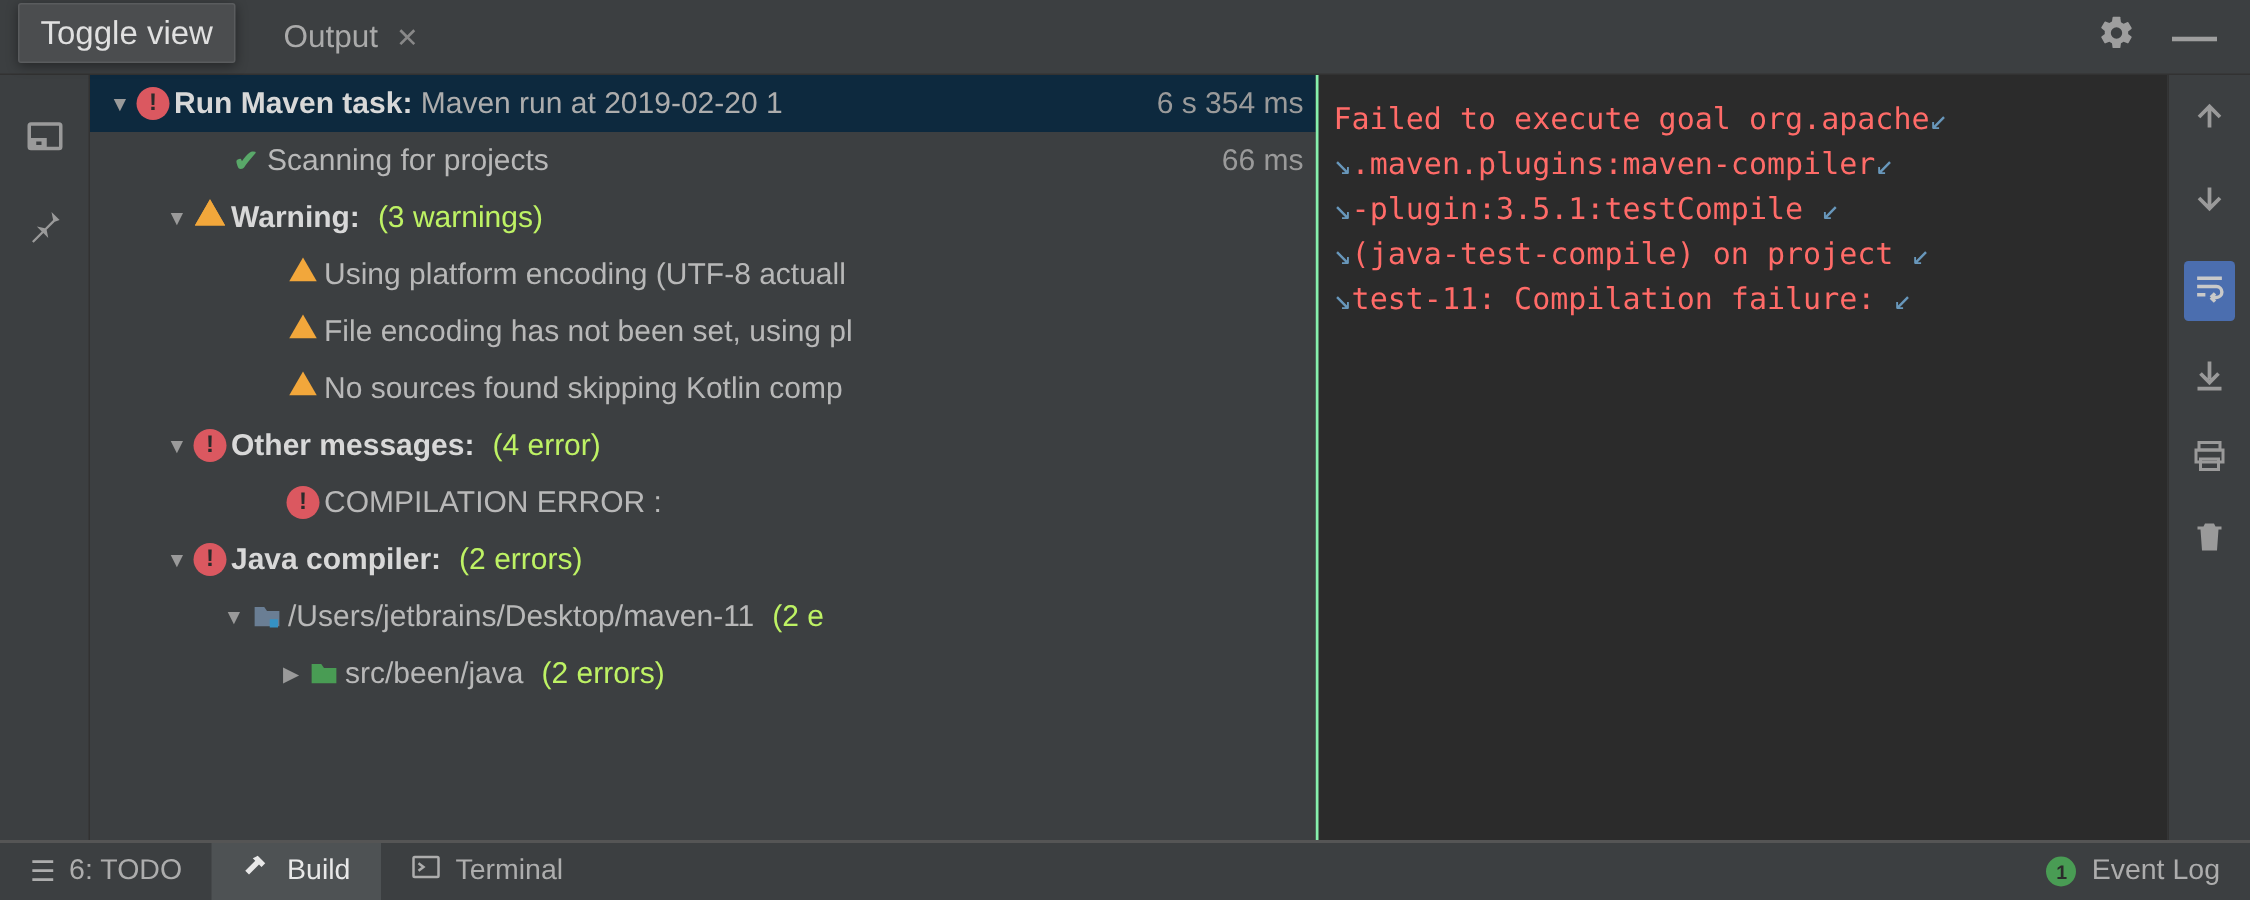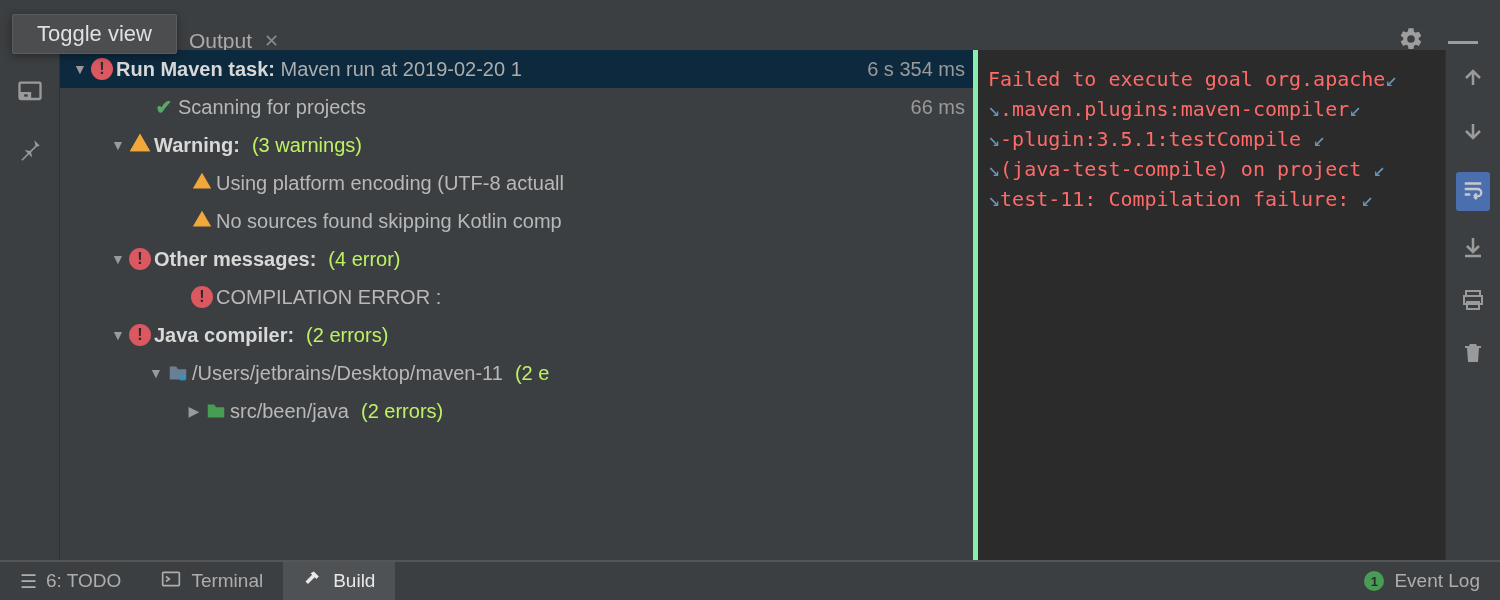--- a/index.html
+++ b/index.html
@@ -8,34 +8,34 @@
     font-family: -apple-system, "Segoe UI", sans-serif;
     font-size: 20px;
     color: #bbbbbb;
     overflow: hidden;
     width: 1500px;
     height: 600px;
     position: relative;
   }
   .tooltip {
     position: absolute;
-    top: 14px;
+    top: 2px;
     left: 12px;
     background: #4b4d4f;
     border: 1px solid #5a5c5e;
     color: #e0e0e0;
-    padding: 6px 24px;
+    padding: 6px 14px;
     font-size: 22px;
     border-radius: 2px;
     z-index: 100;
     box-shadow: 0 2px 8px rgba(0,0,0,.4);
   }
   .tab-bar {
     position: absolute;
-    top: 16px;
+    top: 0;
     left: 0;
     right: 0;
     height: 50px;
     background: #3c3f41;
     border-bottom: 1px solid #323232;
     display: flex;
     align-items: center;
   }
   .tab {
     display: flex;
@@ -115,23 +115,23 @@
   }
   .warn-triangle { color: #f2a73b; }
   .check { color: #59a869; font-size: 20px; font-weight: bold;}
   .row-text { color: #b8b8b8; }
   .row-text.bold { font-weight: 700; color: #d8d8d8; }
   .row-sub { color: #adadad; font-weight: 400; }
   .row-dim { color: #bef264; margin-left: 12px; }
   .row-time { margin-left: auto; color: #9a9a9a; }
 
   .console-pane {
-    width: 472px;
+    width: 568px;
     background: #2b2b2b;
-    border-left: 5px solid #86efac;
+    border-left: 2px solid #86efac;
     padding: 14px 10px;
     font-family: Menlo, Consolas, monospace;
     font-size: 20px;
     line-height: 30px;
     overflow: hidden;
   }
   .console-line { white-space: nowrap; }
   .console-line .wrap-arrow { color: #6897bb; }
   .console-line .err-text { color: #ff6b68; }
 
@@ -256,20 +256,28 @@
             </svg></span>
         </span>
       <span class="row-text">Using platform encoding (UTF-8 actuall</span>
     </div>
     <div class="row" style="padding-left:128px">
       <span class="icon-slot">
           <span class="warn-triangle"><svg width="20" height="20" viewBox="0 0 24 24" fill="currentColor">
               <path d="M12 2L1 21h22L12 2z"></path>
             </svg></span>
         </span>
+      <span class="row-text">File encoding has not been set, using pl</span>
+    </div>
+    <div class="row" style="padding-left:128px">
+      <span class="icon-slot">
+          <span class="warn-triangle"><svg width="20" height="20" viewBox="0 0 24 24" fill="currentColor">
+              <path d="M12 2L1 21h22L12 2z"></path>
+            </svg></span>
+        </span>
       <span class="row-text">No sources found skipping Kotlin comp</span>
     </div>
 
     <div class="row" style="padding-left:50px">
       <span class="arrow down"></span>
       <span class="icon-slot">
           <span class="err-circle">!</span>
         </span>
       <span class="row-text bold">Other messages:</span>
       <span class="row-dim">(4 error)</span>
@@ -342,30 +350,30 @@
           <path d="M6 7h12l-1 14H7L6 7zm3-4h6l1 2H8l1-2zM4 5h16v2H4z"></path>
         </svg></span>
   </div>
 </div>
 
 <div class="status-bar">
   <div class="status-item">
     <span class="todo-icon">☰</span>
     <span>6: TODO</span>
   </div>
+  <div class="status-item active">
+    <span><svg width="20" height="20" viewBox="0 0 24 24" fill="currentColor">
+          <path d="M13 3l6 6-3 3-2-2-8 8-3-3 8-8-2-2z"></path>
+        </svg></span>
+    <span>Build</span>
+  </div>
   <div class="status-item">
     <span><svg width="20" height="20" viewBox="0 0 24 24" fill="currentColor">
           <rect x="2" y="4" width="20" height="16" rx="1" fill="none" stroke="currentColor" stroke-width="2"></rect>
           <path d="M6 9l4 3-4 3" fill="none" stroke="currentColor" stroke-width="2"></path>
         </svg></span>
     <span>Terminal</span>
   </div>
-  <div class="status-item active">
-    <span><svg width="20" height="20" viewBox="0 0 24 24" fill="currentColor">
-          <path d="M13 3l6 6-3 3-2-2-8 8-3-3 8-8-2-2z"></path>
-        </svg></span>
-    <span>Build</span>
-  </div>
   <div class="status-item event">
     <span class="badge-green">1</span>
     <span>Event Log</span>
   </div>
 </div>
 
 </body></html>

